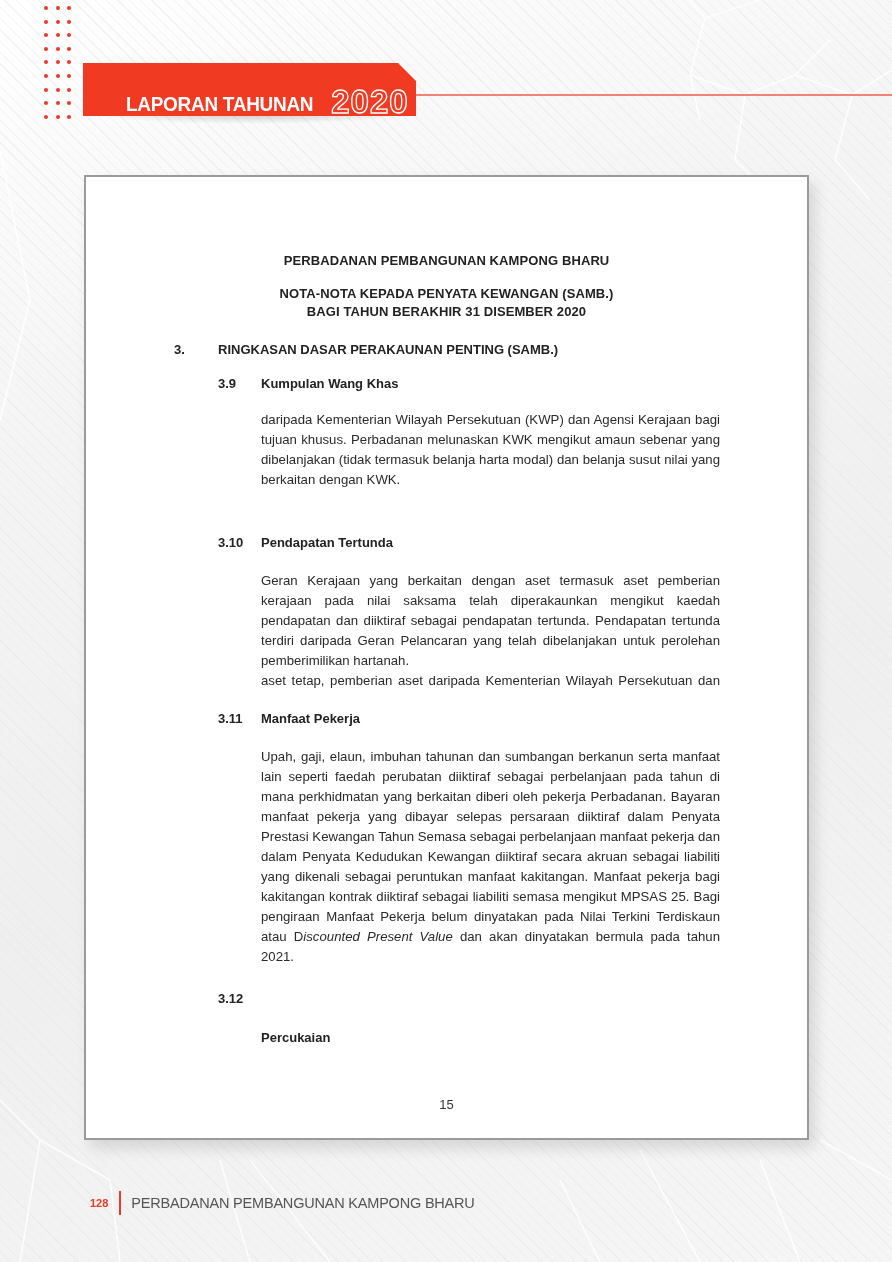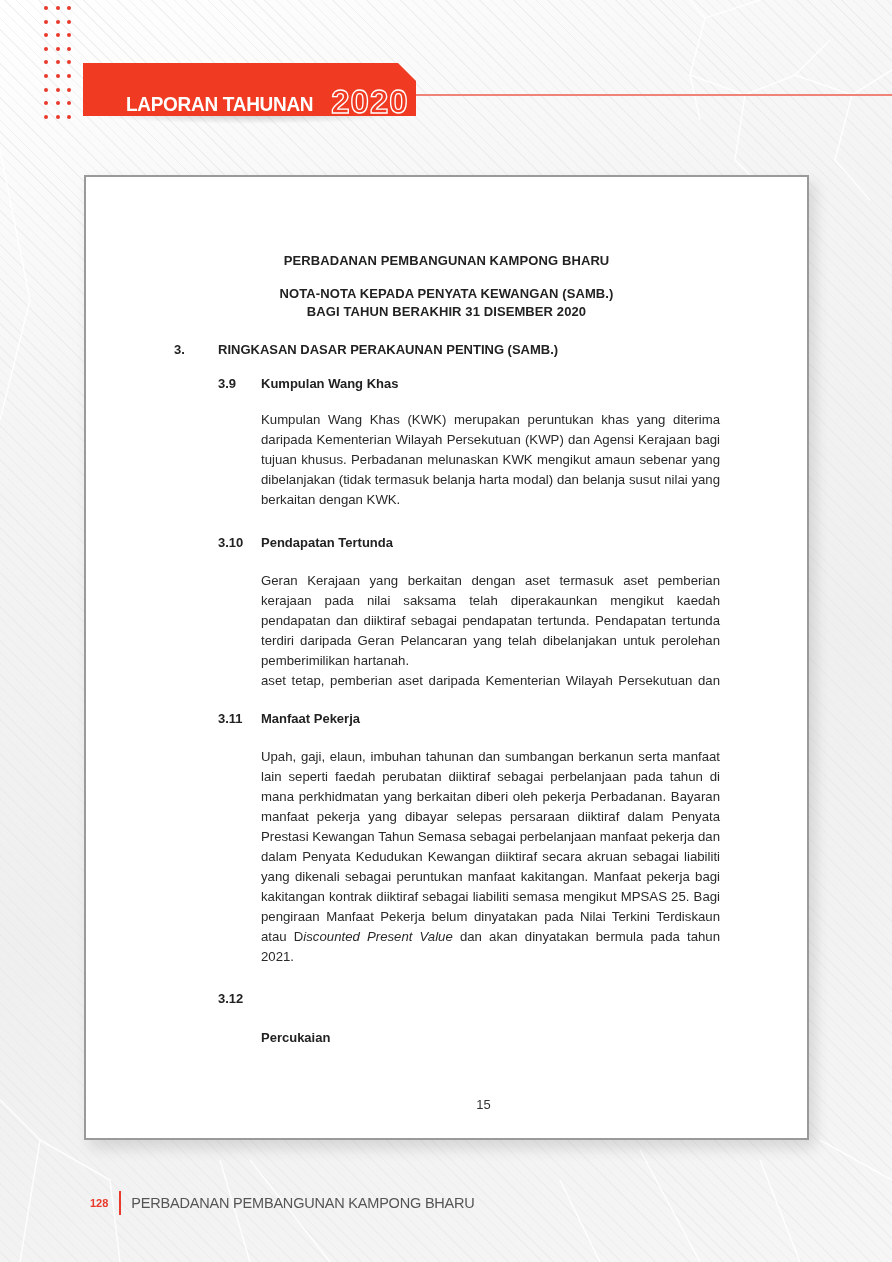--- a/index.html
+++ b/index.html
@@ -66,21 +66,21 @@
     position: absolute; font-weight: bold; font-size: 13px; color: #222;
   }
   .para {
     position: absolute; left: 175px; width: 459px;
     font-size: 13.2px; line-height: 20px; color: #2a2a2a;
   }
   .para .ln { display: block; text-align: justify; text-align-last: justify; white-space: nowrap; height: 20px; }
   .para .ln.last { text-align-last: left; }
   .page-num-inner {
     position: absolute; left: 0; width: 100%; text-align: center; top: 920px;
-    font-size: 13px; color: #333; margin-left: 37px;
+    font-size: 13px; color: #333;
   }
 
   .footer {
     position: absolute; left: 90px; top: 1190px; height: 26px; display: flex; align-items: center;
   }
   .footer-num { color: #e8392a; font-weight: bold; font-size: 11px; }
   .footer-sep { width: 2px; height: 24px; background: #e8392a; margin: 0 10px 0 11px; }
   .footer-org { color: #555; font-size: 14.5px; letter-spacing: -0.2px; }
   i { font-style: italic; }
 </style>
@@ -151,21 +151,20 @@
     <div class="center-title" style="top:76px;">PERBADANAN PEMBANGUNAN KAMPONG BHARU</div>
     <div class="center-title" style="top:109px;">NOTA-NOTA KEPADA PENYATA KEWANGAN (SAMB.)</div>
     <div class="center-title" style="top:127px;">BAGI TAHUN BERAKHIR 31 DISEMBER 2020</div>
 
     <div class="sec-num" style="left:88px; top:165px;">3.</div>
     <div class="sec-title" style="left:132px; top:165px;">RINGKASAN DASAR PERAKAUNAN PENTING (SAMB.)</div>
 
     <div class="sub-num" style="left:132px; top:199px;">3.9</div>
     <div class="sub-title" style="left:175px; top:199px;">Kumpulan Wang Khas</div>
     <div class="para" style="top:233px;">
-      <span class="ln">Kumpulan Wang Khas (KWK) merupakan peruntukan khas yang diterima</span>
       <span class="ln">daripada Kementerian Wilayah Persekutuan (KWP) dan Agensi Kerajaan bagi</span>
       <span class="ln">tujuan khusus. Perbadanan melunaskan KWK mengikut amaun sebenar yang</span>
       <span class="ln">dibelanjakan (tidak termasuk belanja harta modal) dan belanja susut nilai yang</span>
       <span class="ln last">berkaitan dengan KWK.</span>
     </div>
 
     <div class="sub-num" style="left:132px; top:358px;">3.10</div>
     <div class="sub-title" style="left:175px; top:358px;">Pendapatan Tertunda</div>
     <div class="para" style="top:394px;">
       <span class="ln">Geran Kerajaan yang berkaitan dengan aset termasuk aset pemberian</span>

